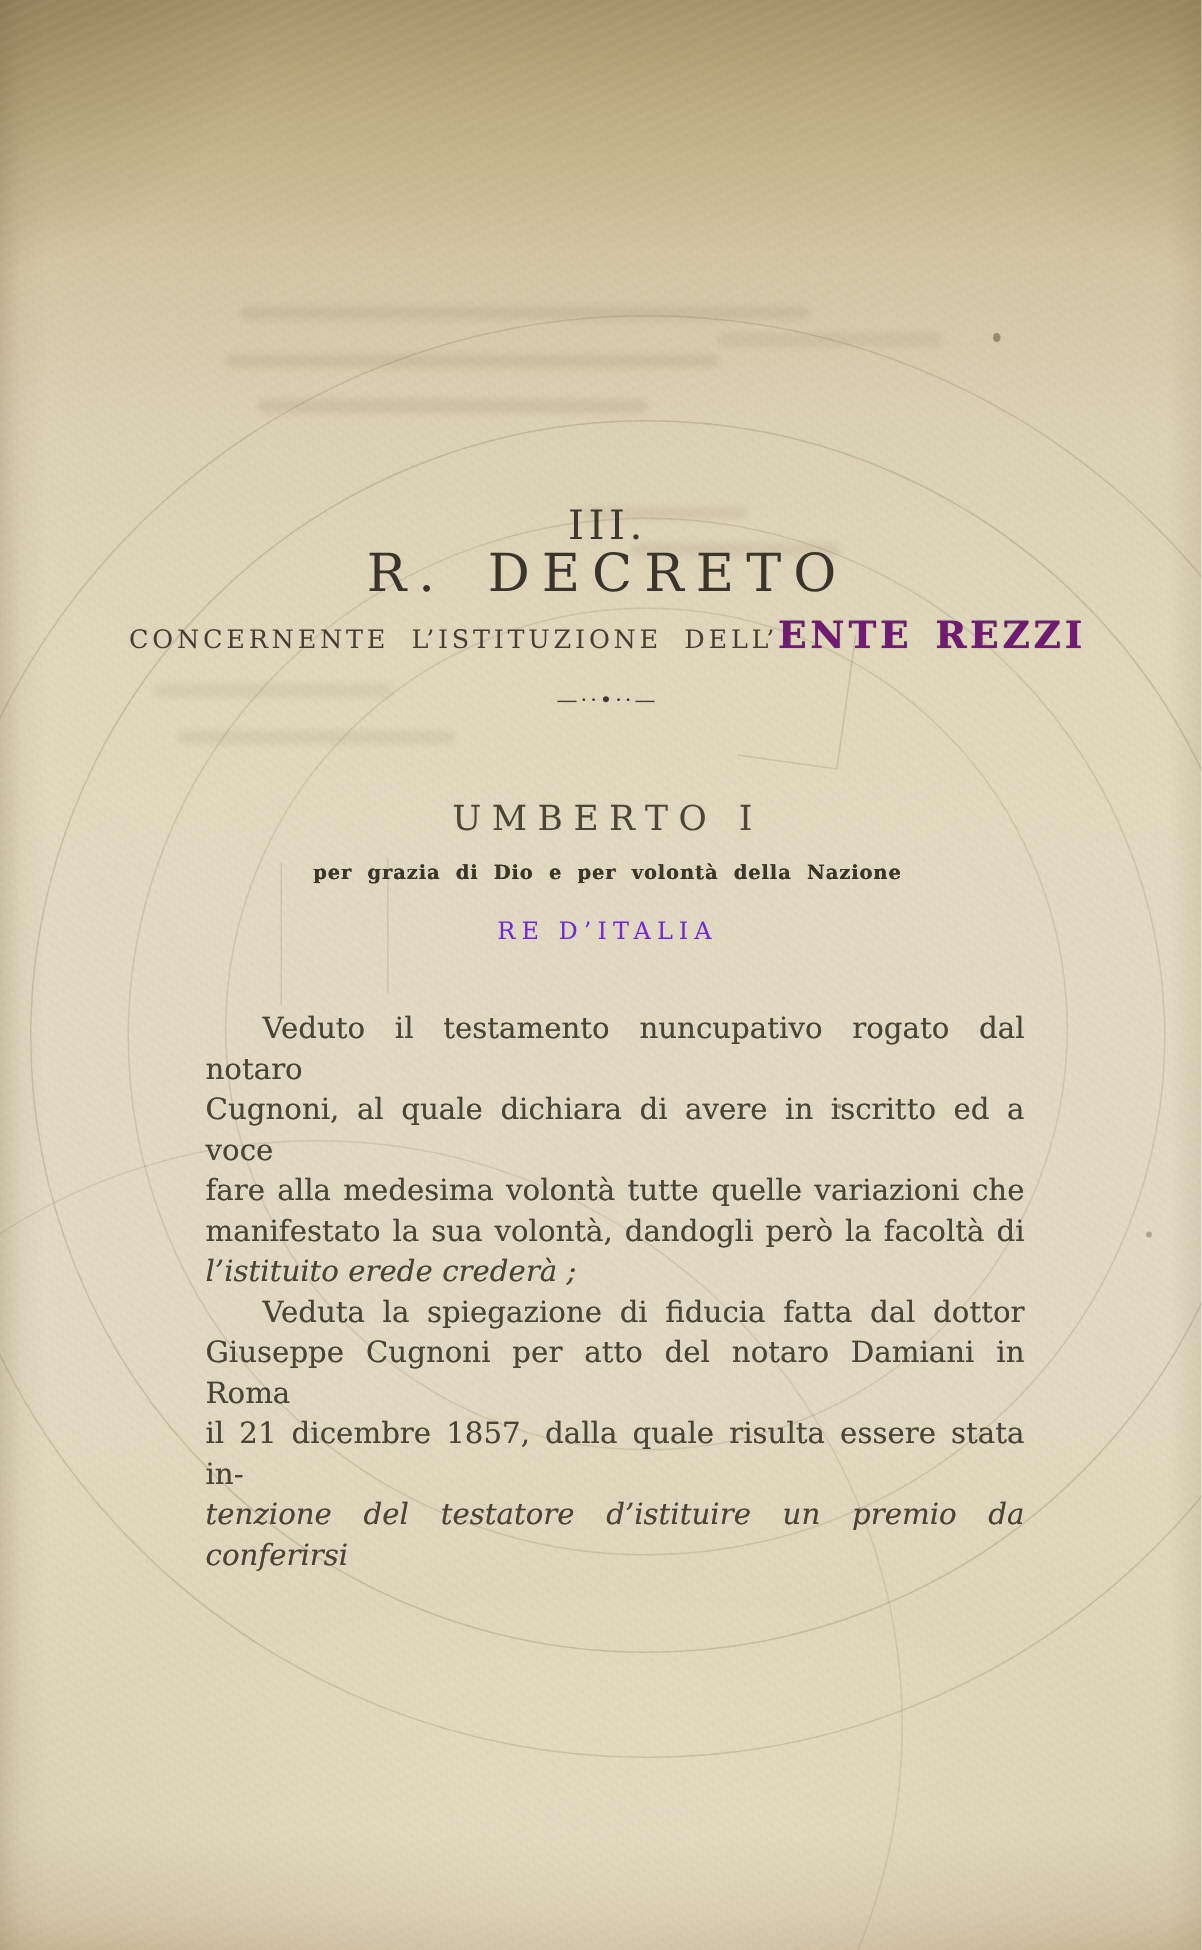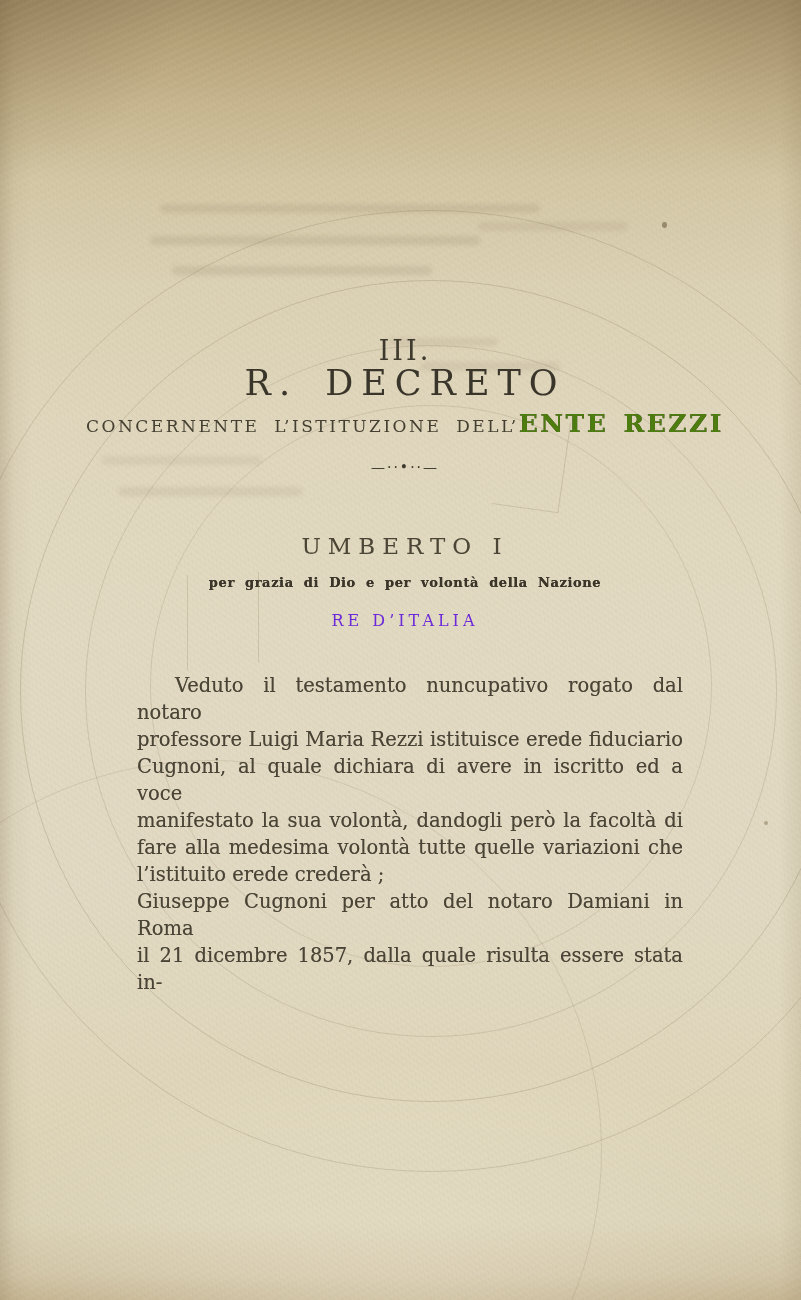--- a/index.html
+++ b/index.html
@@ -56,38 +56,38 @@
   .crease { position: absolute; width: 1px; background: rgba(110,94,64,0.18); pointer-events: none; }
   .c1 { left: 187px; top: 575px; height: 95px; }
   .c2 { left: 258px; top: 572px; height: 90px; }
 
   
   .block { position: absolute; left: 405px; transform: translateX(-50%); white-space: nowrap; color: #46412f; }
   .section-number { top: 291px; font-size: 27px; letter-spacing: 3px; color: #3f3a2e; margin-top: 44px; }
   .title { top: 363px; font-size: 35px; letter-spacing: 8px; word-spacing: 8px; font-weight: 400; color: #3a352a; margin: 0; }
   .subtitle { top: 409px; color: #443f31; }
   .subtitle .prefix { font-size: 17px; letter-spacing: 2.5px; word-spacing: 7px; }
-  .subtitle .emph { font-size: 25px; font-weight: 700; letter-spacing: 2.5px; word-spacing: 4px; color: #4d7c0f; text-shadow: 0 0 .5px #2e2a21; }
+  .subtitle .emph { font-size: 25px; font-weight: 700; letter-spacing: 2.5px; word-spacing: 4px; color: #701a75; text-shadow: 0 0 .5px #2e2a21; }
   .ornament { top: 459px; font-size: 14px; letter-spacing: 2px; color: #3f3a2f; }
   .monarch { top: 533px; font-size: 23px; letter-spacing: 7px; color: #4a4534; }
   .motto { top: 575px; font-size: 13px; font-weight: 700; letter-spacing: 0.6px; word-spacing: 5px; color: #3b3629; text-shadow: 0 0 .4px #3b3629; }
   .monarch-title { top: 611px; font-size: 16px; letter-spacing: 4px; color: #6d28d9; }
 
   .decree-body {
     position: absolute; left: 137px; top: 672px; width: 546px;
     font-size: 19.5px; color: #4a4436;
     text-shadow: 0 0 .4px rgba(74,68,54,.55);
   }
   .decree-body .line {
     line-height: 27px;
     text-align: justify;
     text-align-last: justify;
   }
   .decree-body .line.para-first { text-indent: 38px; }
-  .decree-body .line.para-last { text-align-last: left; }
+  .decree-body .line.para-last { text-align-last: left; font-style: italic; }
 </style>
 </head>
 <body>
 
 <div class="texture"></div>
 
 <div class="arc a1"></div>
 <div class="arc a2"></div>
 <div class="arc a3"></div>
 <div class="arc a4"></div>
@@ -117,20 +117,21 @@
 </div>
 
 <div class="block ornament">—··•··—</div>
 
 <div class="block monarch">UMBERTO I</div>
 <div class="block motto">per grazia di Dio e per volontà della Nazione</div>
 <div class="block monarch-title">RE D’ITALIA</div>
 
 <div class="decree-body">
     <div class="line para-first">Veduto il testamento nuncupativo rogato dal notaro</div>
-    <div class="line">professore Luigi Maria Rezzi istituisce erede fiduciario</div>
     <div class="line">Cugnoni, al quale dichiara di avere in iscritto ed a voce</div>
+    <div class="line">fare alla medesima volontà tutte quelle variazioni che</div>
     <div class="line">manifestato la sua volontà, dandogli però la facoltà di</div>
-    <div class="line">fare alla medesima volontà tutte quelle variazioni che</div>
     <div class="line para-last">l’istituito erede crederà ;</div>
+    <div class="line para-first">Veduta la spiegazione di fiducia fatta dal dottor</div>
     <div class="line">Giuseppe Cugnoni per atto del notaro Damiani in Roma</div>
     <div class="line">il 21 dicembre 1857, dalla quale risulta essere stata in-</div>
+    <div class="line para-last">tenzione del testatore d’istituire un premio da conferirsi</div>
   </div>
 
 </body></html>

